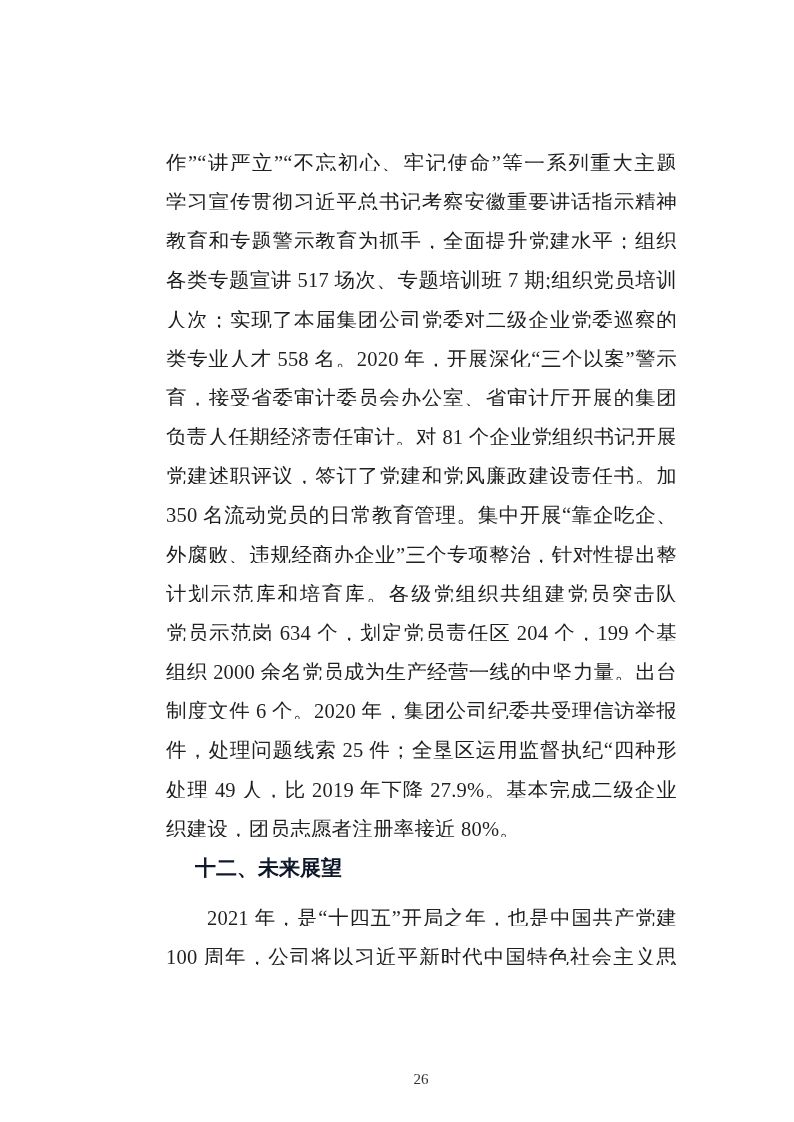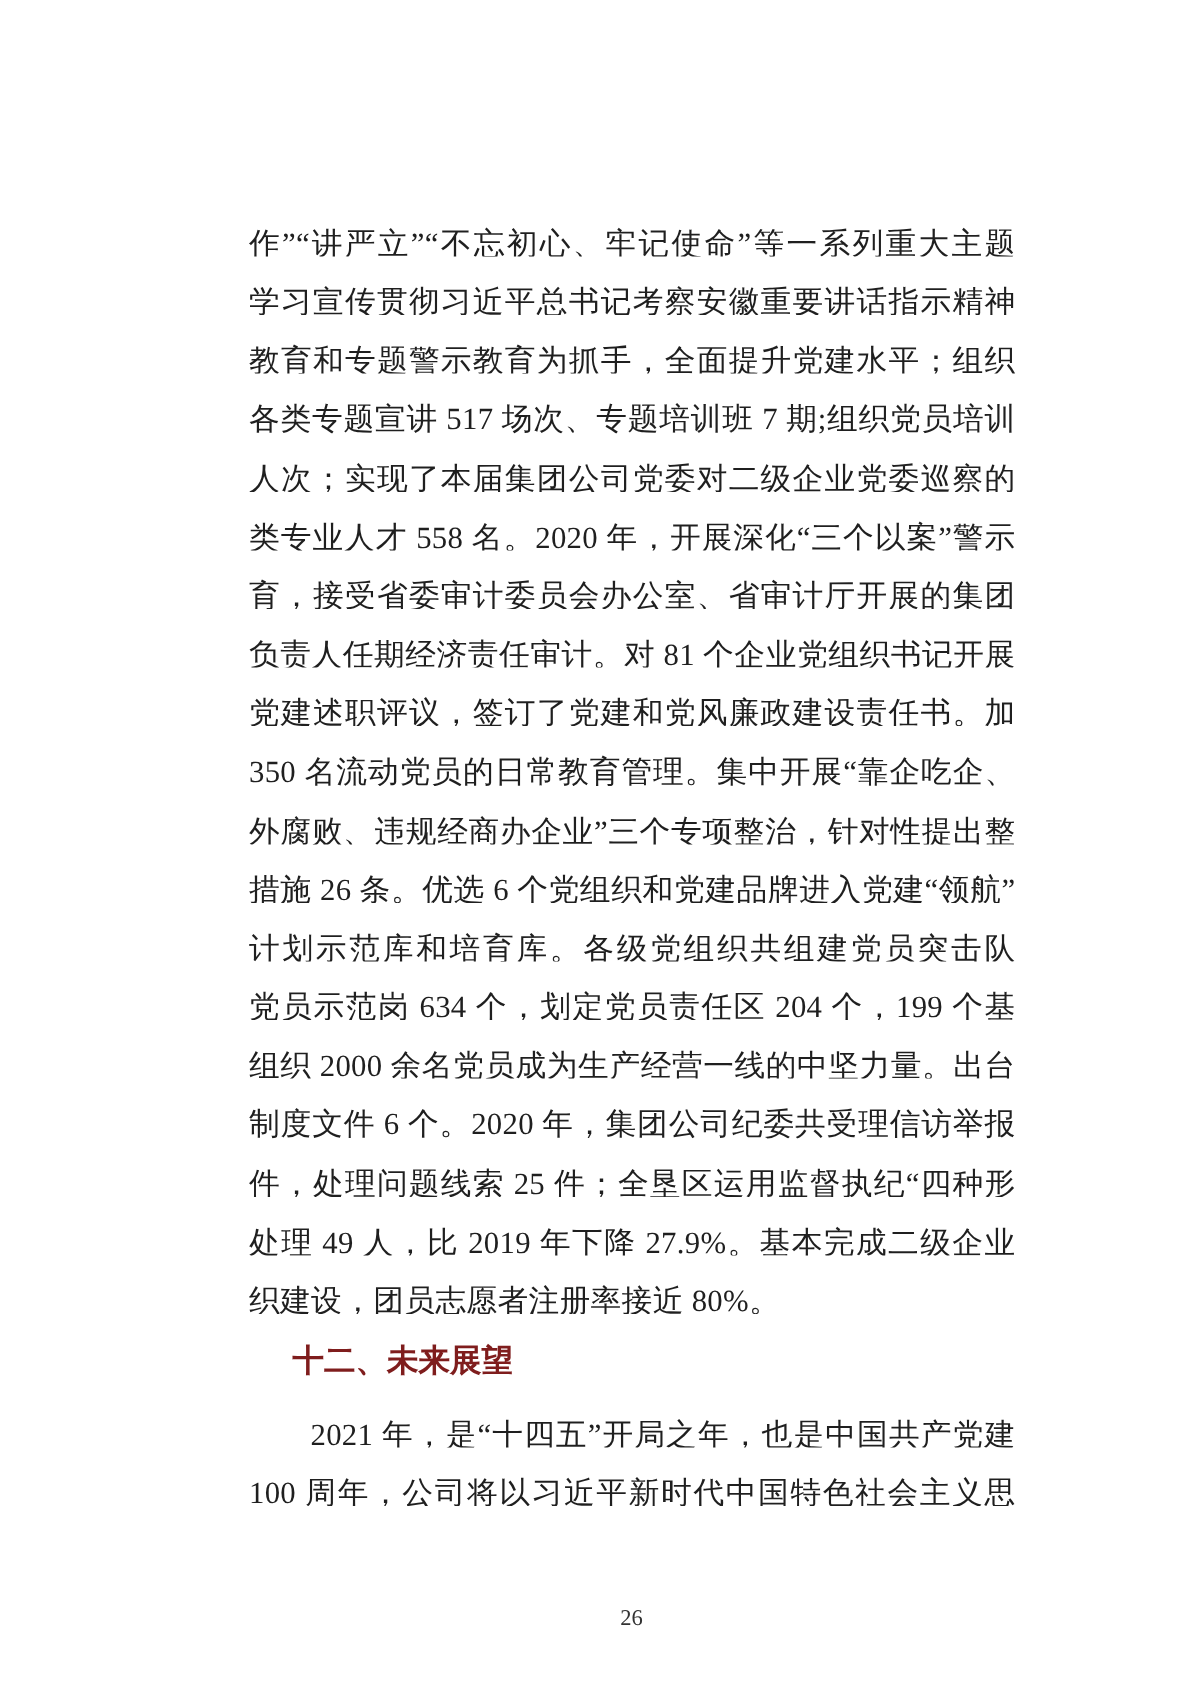--- a/index.html
+++ b/index.html
@@ -40,21 +40,21 @@
     margin-top: 11px;
   }
   .heading {
     font-size: 21px;
     line-height: 39.17px;
     height: 39.17px;
     font-weight: 700;
     padding-left: 41px;
     text-align: left;
     text-align-last: left;
-    color: #7f1d1d;
+    color: #0f172a;
   }
   .page-number {
     position: absolute;
     left: 0;
     top: 1035px;
     width: 100%;
     text-align: center;
     font-size: 15px;
     color: #333333;
   }
@@ -68,21 +68,20 @@
     <div class="line">学习宣传贯彻习近平总书记考察安徽重要讲话指示精神等</div>
     <div class="line">教育和专题警示教育为抓手，全面提升党建水平；组织开展</div>
     <div class="line">各类专题宣讲 517 场次、专题培训班 7 期;组织党员培训 1022</div>
     <div class="line">人次；实现了本届集团公司党委对二级企业党委巡察的全覆</div>
     <div class="line">类专业人才 558 名。2020 年，开展深化“三个以案”警示教</div>
     <div class="line">育，接受省委审计委员会办公室、省审计厅开展的集团主要</div>
     <div class="line">负责人任期经济责任审计。对 81 个企业党组织书记开展了</div>
     <div class="line">党建述职评议，签订了党建和党风廉政建设责任书。加强对</div>
     <div class="line">350 名流动党员的日常教育管理。集中开展“靠企吃企、境</div>
     <div class="line">外腐败、违规经商办企业”三个专项整治，针对性提出整改</div>
-    <div class="line">措施 26 条。优选 6 个党组织和党建品牌进入党建“领航”</div>
     <div class="line">计划示范库和培育库。各级党组织共组建党员突击队 140 个、</div>
     <div class="line">党员示范岗 634 个，划定党员责任区 204 个，199 个基层党</div>
     <div class="line">组织 2000 余名党员成为生产经营一线的中坚力量。出台农</div>
     <div class="line">制度文件 6 个。2020 年，集团公司纪委共受理信访举报 68</div>
     <div class="line">件，处理问题线索 25 件；全垦区运用监督执纪“四种形态”</div>
     <div class="line">处理 49 人，比 2019 年下降 27.9%。基本完成二级企业团组</div>
     <div class="line line--end">织建设，团员志愿者注册率接近 80%。</div>
 
     <div class="heading">十二、未来展望</div>
 

